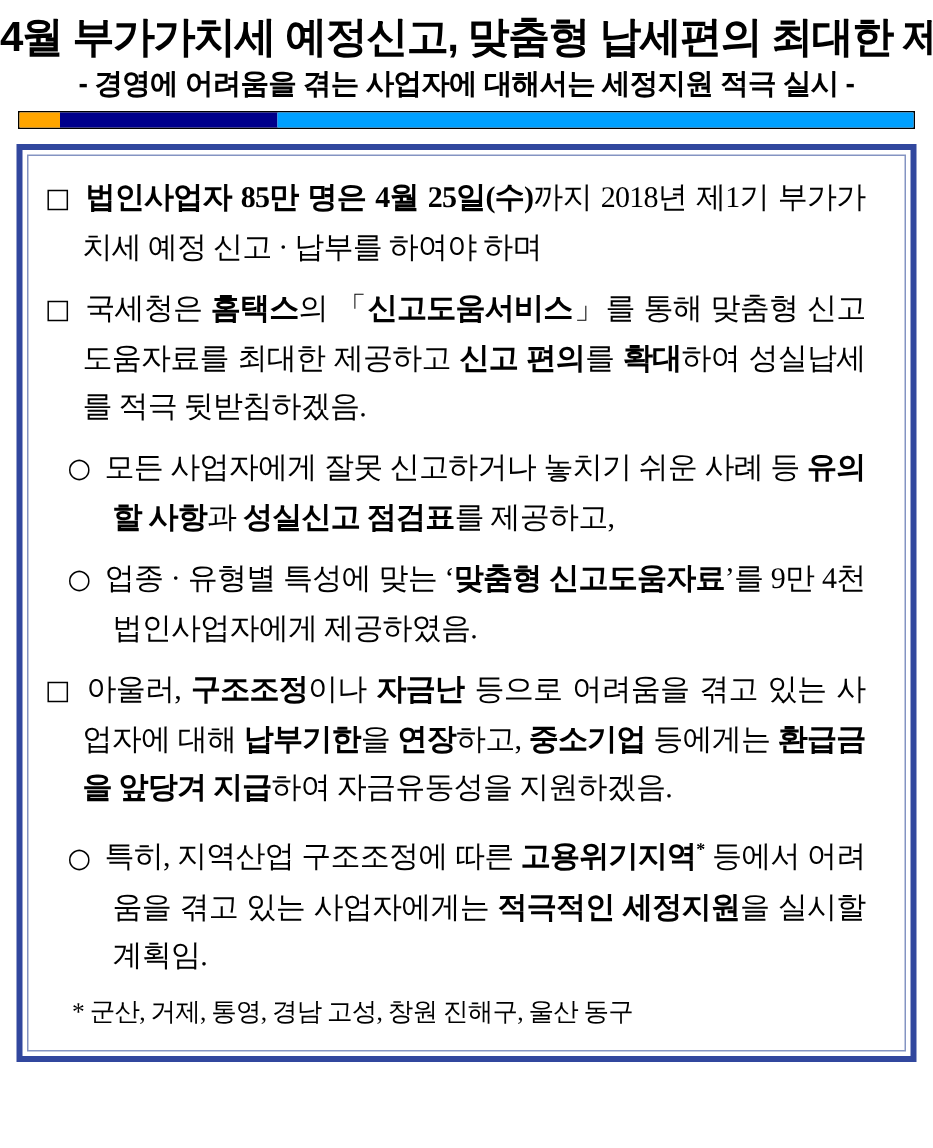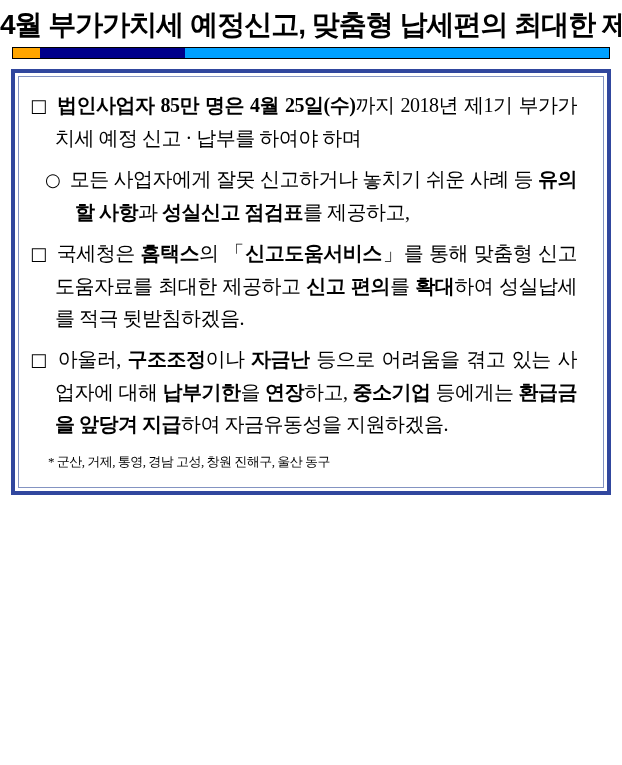--- a/index.html
+++ b/index.html
@@ -46,42 +46,45 @@
   }
   .block.l1 { padding-left:25px; text-indent:-25px; }
   .block.l2 { padding-left:45px; text-indent:-30px; }
   .marker {
     font-family:"DejaVu Sans", sans-serif;
     font-size:18px; margin-right:9px;
   }
   .seg-b { font-weight:bold; }
   .seg-sup { vertical-align:super; font-size:12px; font-weight:bold; }
   .footnote {
-    font-size:13px; line-height:26px;
+    font-size:17px; line-height:26px;
     padding-left:18px; margin-top:4px; letter-spacing:-0.5px;font-family:Liberation Serif, serif;
   }
 </style>
 </head>
 <body>
 
 <div>
 
   <div class="title">4월 부가가치세 예정신고, 맞춤형 납세편의 최대한 제공</div>
+  <div class="subtitle">- 경영에 어려움을 겪는 사업자에 대해서는 세정지원 적극 실시 -</div>
 
   <div class="bar">
     <div class="bar-seg bar-orange" style="background: rgb(255, 165, 0);"></div>
     <div class="bar-seg bar-navy" style="background: rgb(0, 0, 139);"></div>
     <div class="bar-seg bar-sky" style="background: rgb(0, 160, 255);"></div>
   </div>
 
   <div class="box">
     <div class="box-inner">
       <div id="blocks">
           <div class="block l1"><span class="marker">□</span><span class="seg-b">법인사업자 85만 명은 4월 25일(수)</span><span class="seg-r">까지 2018년 제1기 부가가치세 예정 신고 · 납부를 하여야 하며</span></div>
+          <div class="block l1"><span class="marker">□</span><span class="seg-r">국세청은 </span><span class="seg-b">홈택스</span><span class="seg-r">의 「</span><span class="seg-b">신고도움서비스</span><span class="seg-r">」를 통해 맞춤형 신고 도움자료를 최대한 제공하고 </span><span class="seg-b">신고 편의</span><span class="seg-r">를 </span><span class="seg-b">확대</span><span class="seg-r">하여 성실납세를 적극 뒷받침하겠음.</span></div>
           <div class="block l2"><span class="marker">○</span><span class="seg-r">모든 사업자에게 잘못 신고하거나 놓치기 쉬운 사례 등 </span><span class="seg-b">유의할 사항</span><span class="seg-r">과 </span><span class="seg-b">성실신고 점검표</span><span class="seg-r">를 제공하고,</span></div>
-          <div class="block l1"><span class="marker">□</span><span class="seg-r">국세청은 </span><span class="seg-b">홈택스</span><span class="seg-r">의 「</span><span class="seg-b">신고도움서비스</span><span class="seg-r">」를 통해 맞춤형 신고 도움자료를 최대한 제공하고 </span><span class="seg-b">신고 편의</span><span class="seg-r">를 </span><span class="seg-b">확대</span><span class="seg-r">하여 성실납세를 적극 뒷받침하겠음.</span></div>
+          <div class="block l2"><span class="marker">○</span><span class="seg-r">업종 · 유형별 특성에 맞는 ‘</span><span class="seg-b">맞춤형 신고도움자료</span><span class="seg-r">’를 9만 4천 법인사업자에게 제공하였음.</span></div>
           <div class="block l1"><span class="marker">□</span><span class="seg-r">아울러, </span><span class="seg-b">구조조정</span><span class="seg-r">이나 </span><span class="seg-b">자금난</span><span class="seg-r"> 등으로 어려움을 겪고 있는 사업자에 대해 </span><span class="seg-b">납부기한</span><span class="seg-r">을 </span><span class="seg-b">연장</span><span class="seg-r">하고, </span><span class="seg-b">중소기업</span><span class="seg-r"> 등에게는 </span><span class="seg-b">환급금을 앞당겨 지급</span><span class="seg-r">하여 자금유동성을 지원하겠음.</span></div>
+          <div class="block l2"><span class="marker">○</span><span class="seg-r">특히, 지역산업 구조조정에 따른 </span><span class="seg-b">고용위기지역</span><span class="seg-sup">*</span><span class="seg-r"> 등에서 어려움을 겪고 있는 사업자에게는 </span><span class="seg-b">적극적인 세정지원</span><span class="seg-r">을 실시할 계획임.</span></div>
         </div>
       <div class="footnote">* 군산, 거제, 통영, 경남 고성, 창원 진해구, 울산 동구</div>
     </div>
   </div>
 
 </div>
 
 </body></html>

